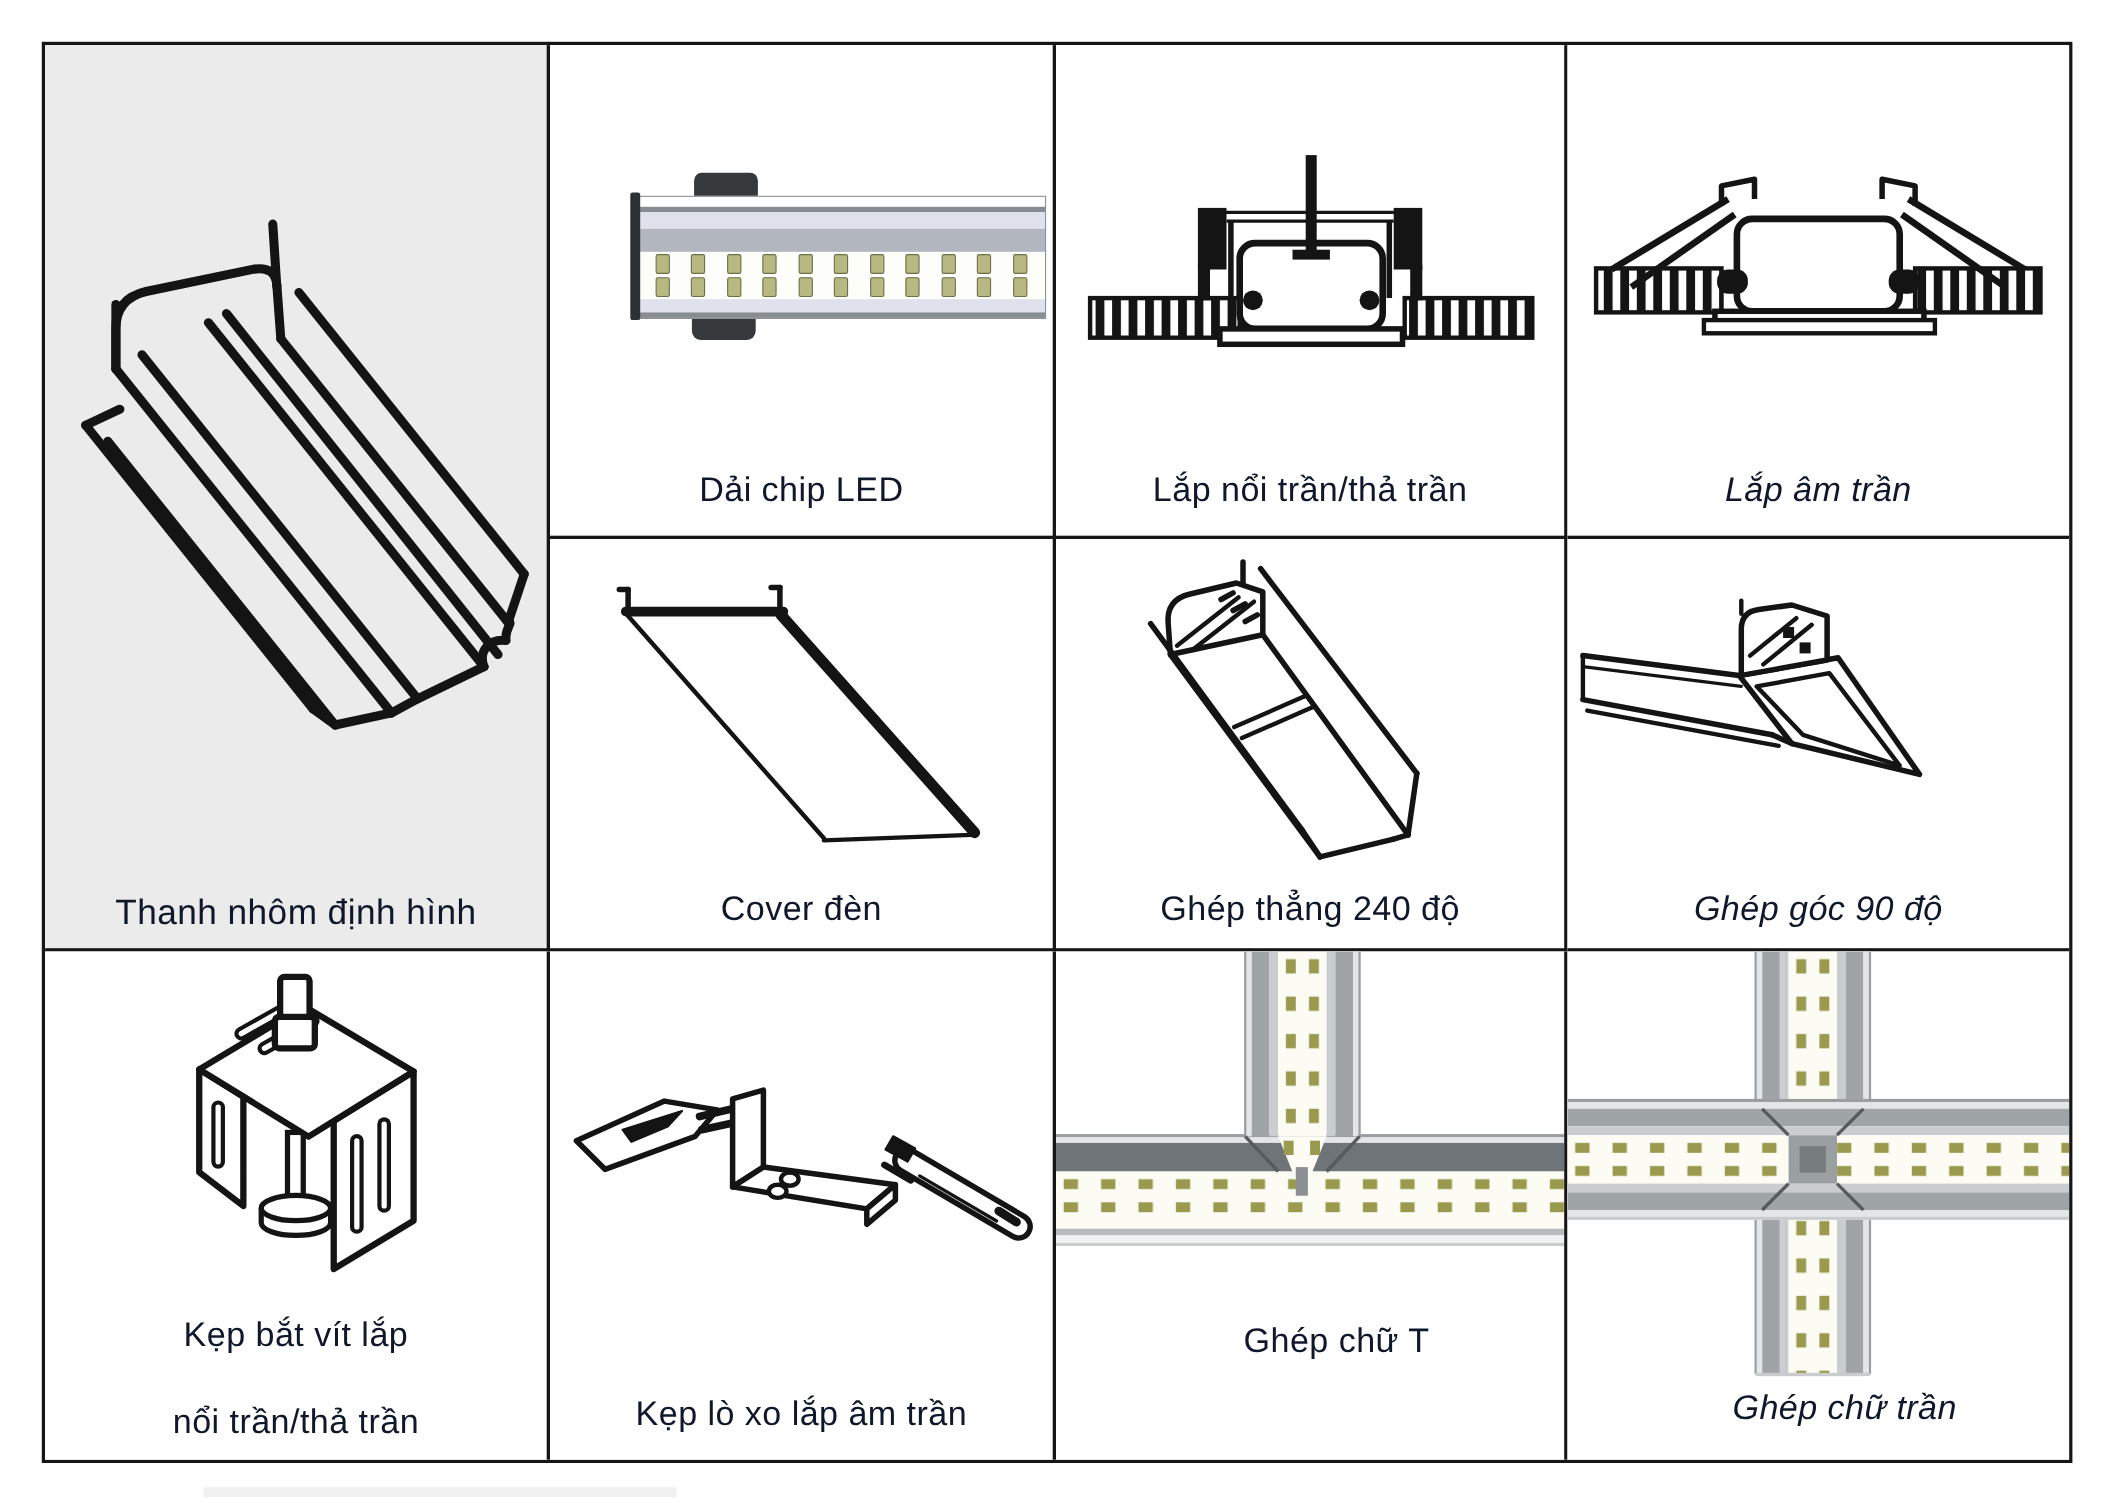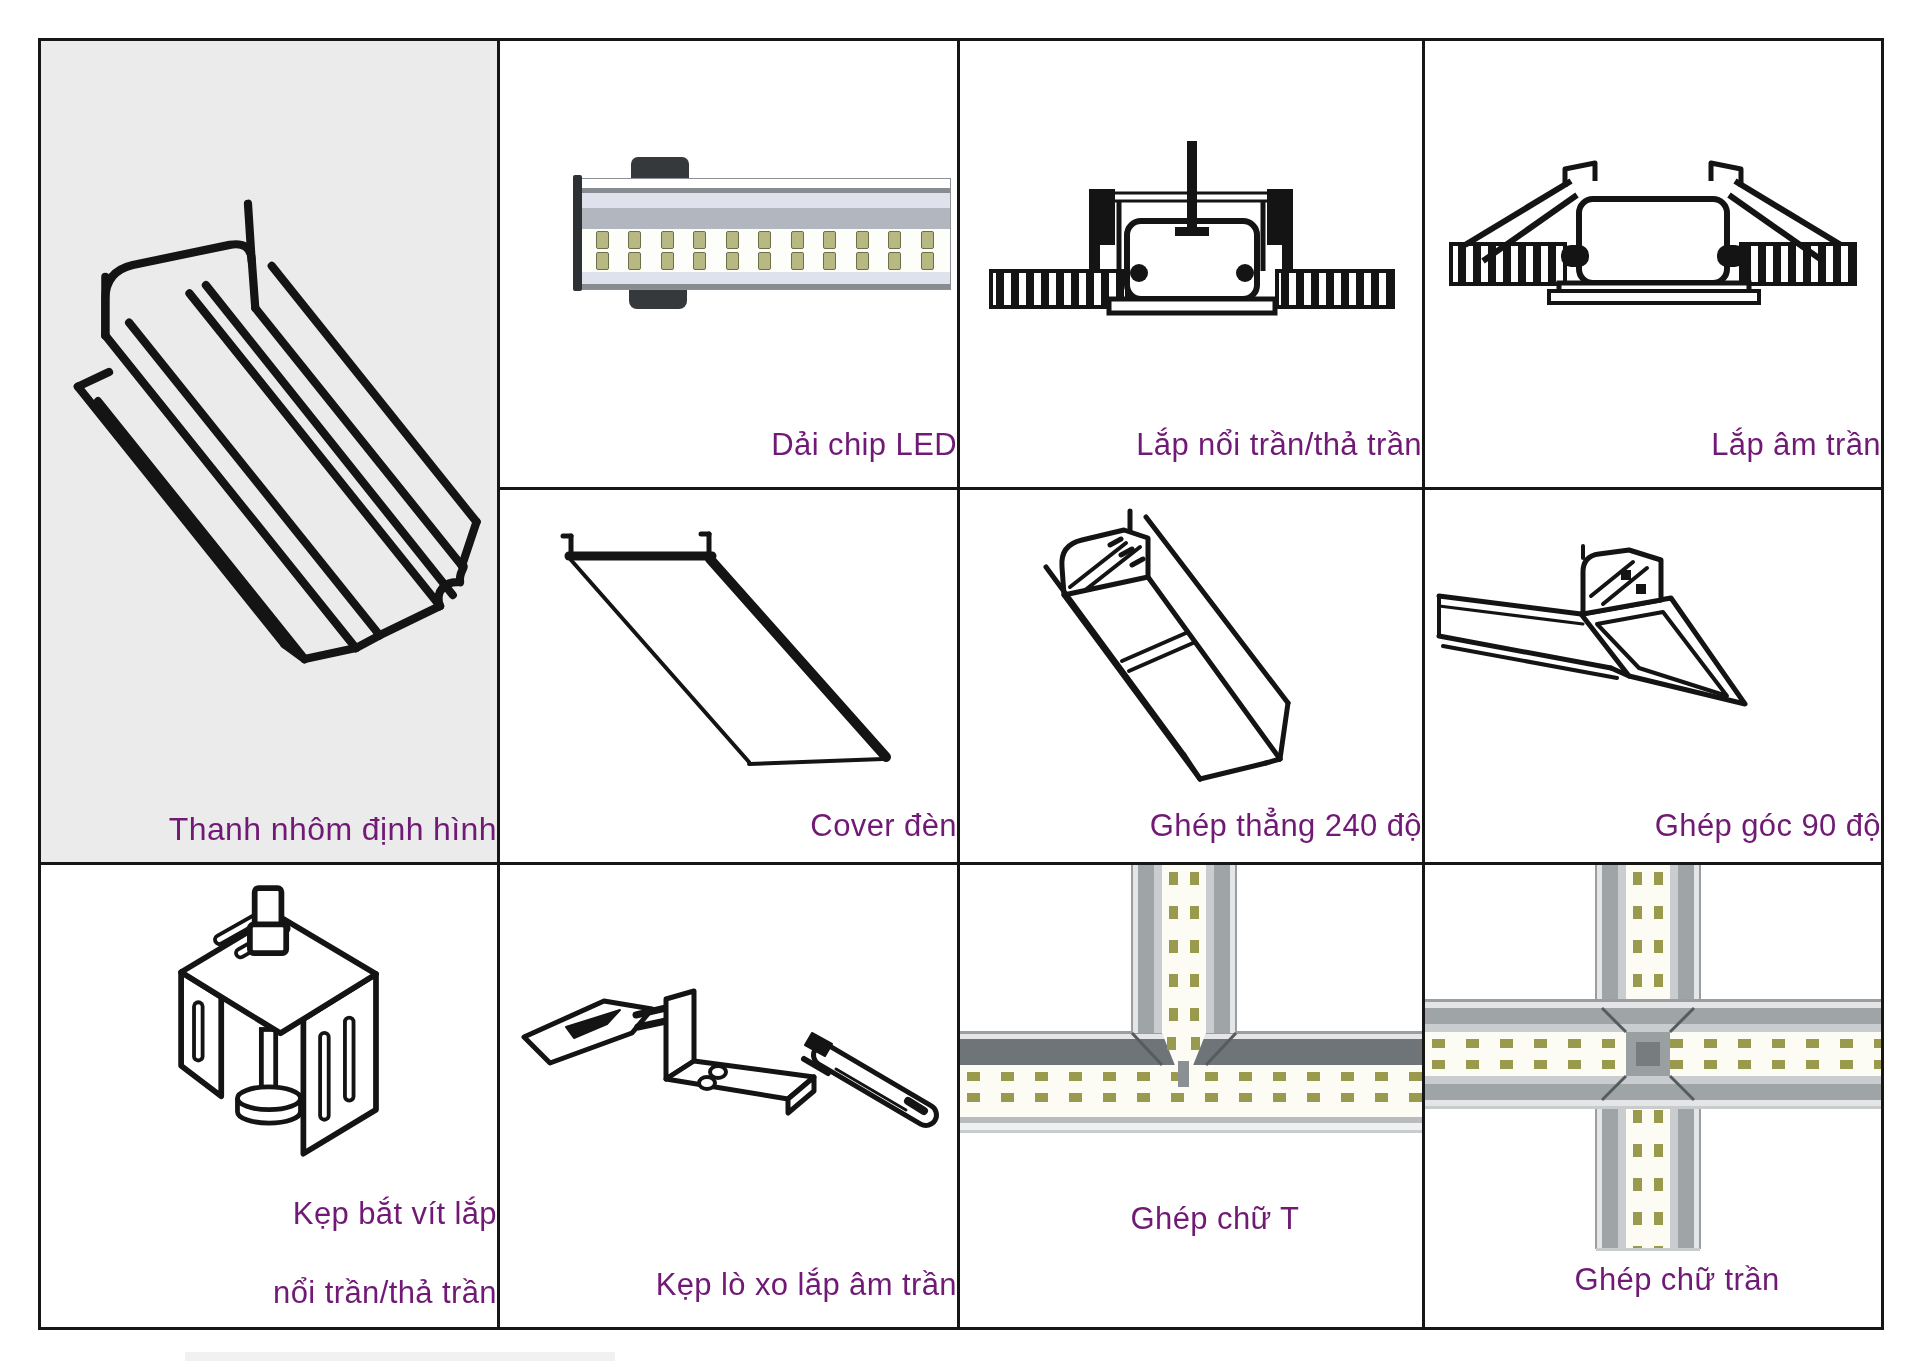--- a/index.html
+++ b/index.html
@@ -4,25 +4,25 @@
 <style>
   html,body{margin:0;padding:0;background:#fff;}
   .board{position:relative;width:1920px;height:1367px;background:#fff;overflow:hidden;
          font-family:"Liberation Sans", sans-serif;}
   .table{position:absolute;left:38px;top:38px;width:1846px;height:1292px;
          border:3px solid #161616;box-sizing:border-box;background:#fff;
          display:grid;grid-template-columns:459px 460px 465px 1fr;
          grid-template-rows:449px 375px 1fr;}
   .cell{border-right:3px solid #161616;border-bottom:3px solid #161616;
         box-sizing:border-box;display:flex;flex-direction:column;overflow:hidden;background:#fff;}
-  .cell.last-col{border-right:none;}
+  .cell.last-col{border-right:none;font-style:italic;}
   .cell.last-row{border-bottom:none;}
   .cell-profile{grid-row:1/3;background:#ebebeb;}
   .fig{flex:1;display:flex;align-items:center;justify-content:center;min-height:0;}
-  .lbl{font-size:31px;color:#701a75;text-align:right;line-height:1.28;
+  .lbl{font-size:31px;color:#0f172a;text-align:center;line-height:1.28;
        letter-spacing:.4px;padding-bottom:22px;white-space:pre-line;}
   .cell-profile .lbl{padding-bottom:12px;font-size:32px;}
   .row2 .lbl{padding-bottom:16px;}
   .cell-screwclip .lbl{padding-bottom:14px;}
   .photo-cell .fig{flex:none;align-items:flex-start;justify-content:flex-start;}
   .photo-cell .lblwrap{flex:1;display:flex;align-items:center;justify-content:center;padding-left:48px;}
   .cell-cross .lblwrap{align-items:center;}
   
   .ledwrap{position:relative;width:378px;height:152px;margin-left:66px;}
   .clip{position:absolute;width:58px;height:26px;background:#35393c;}

